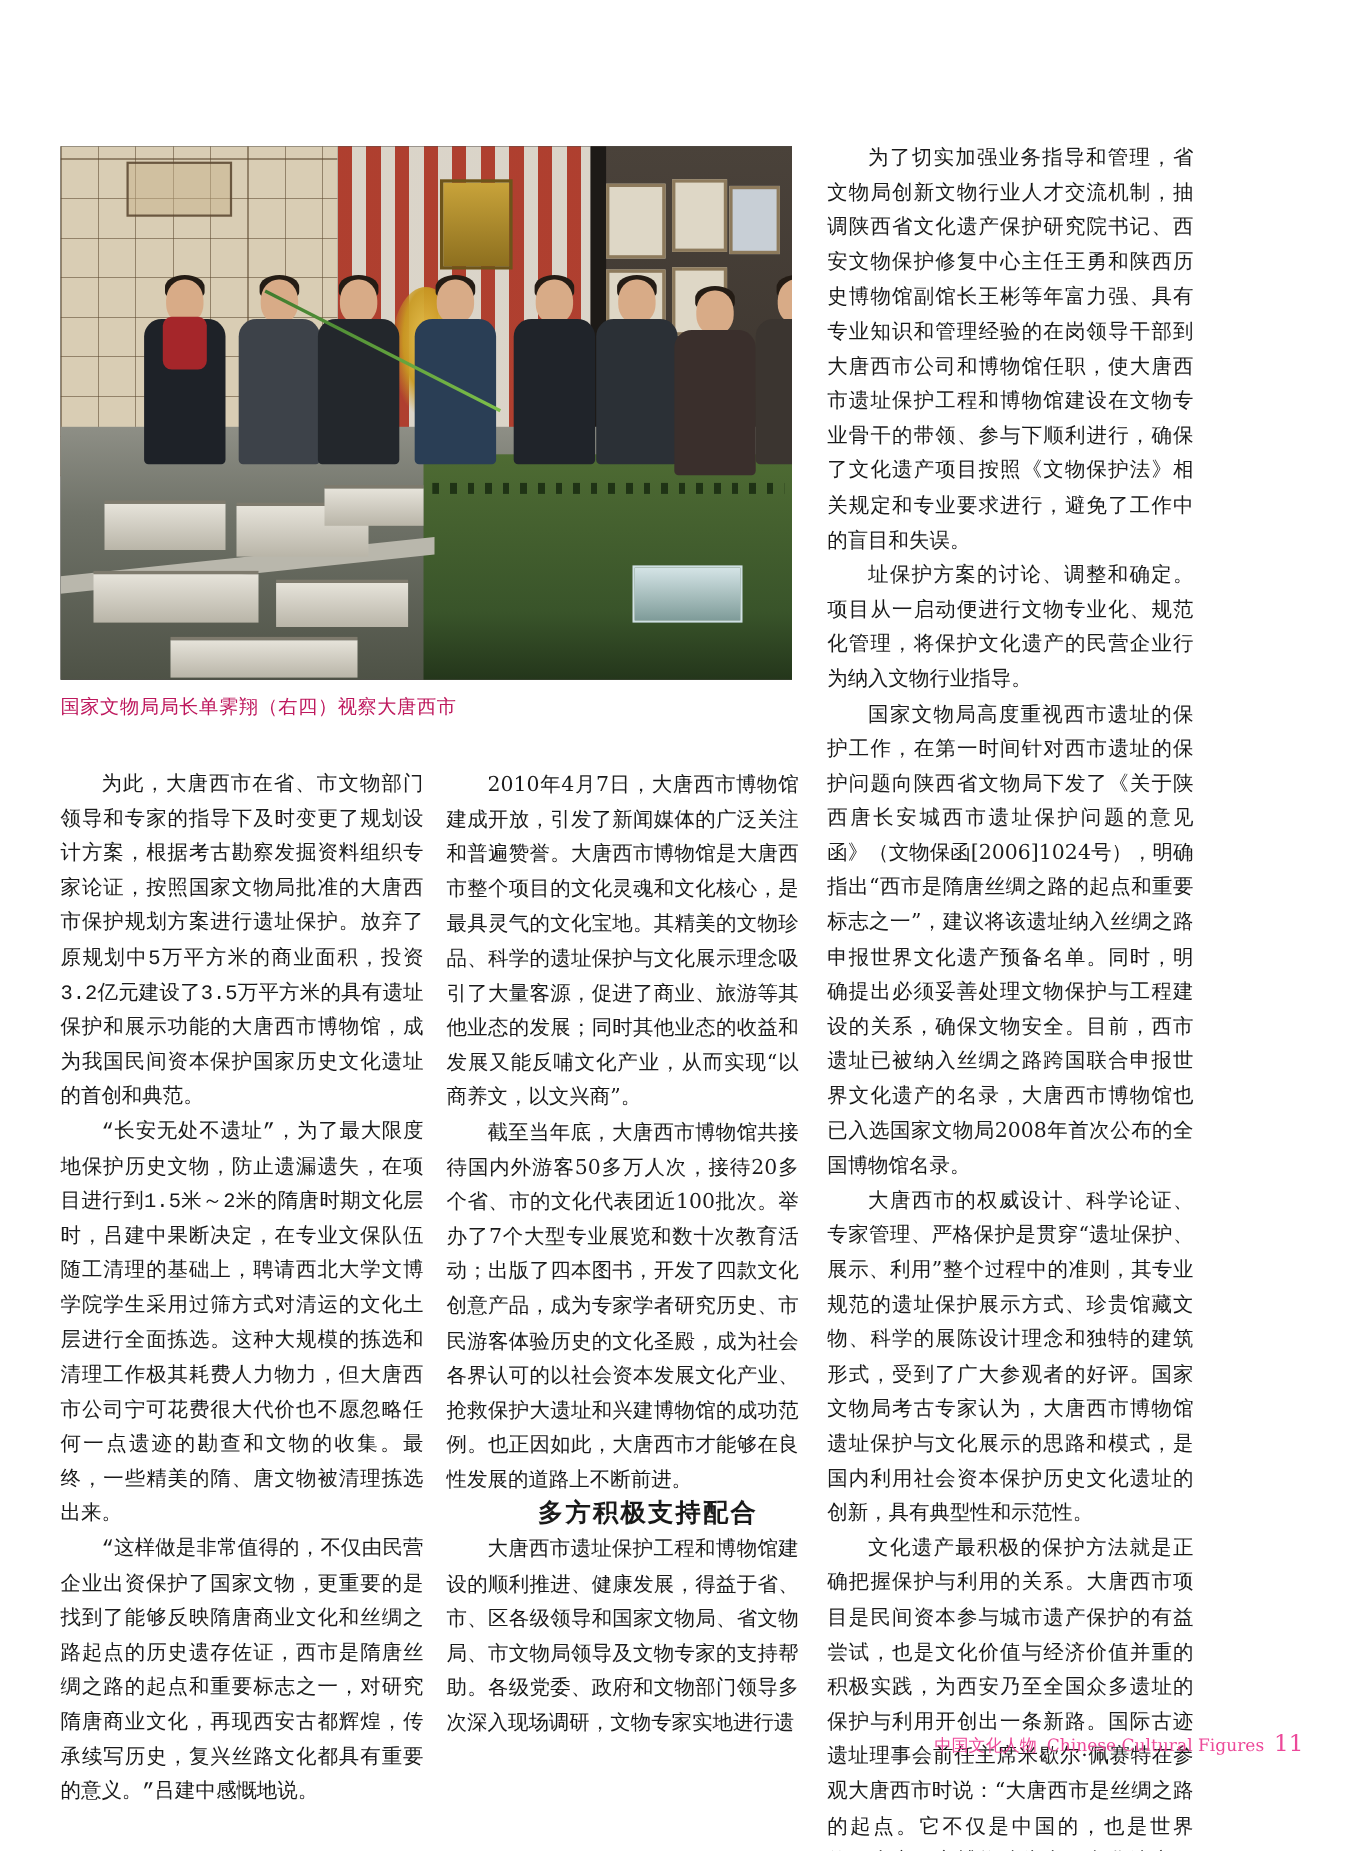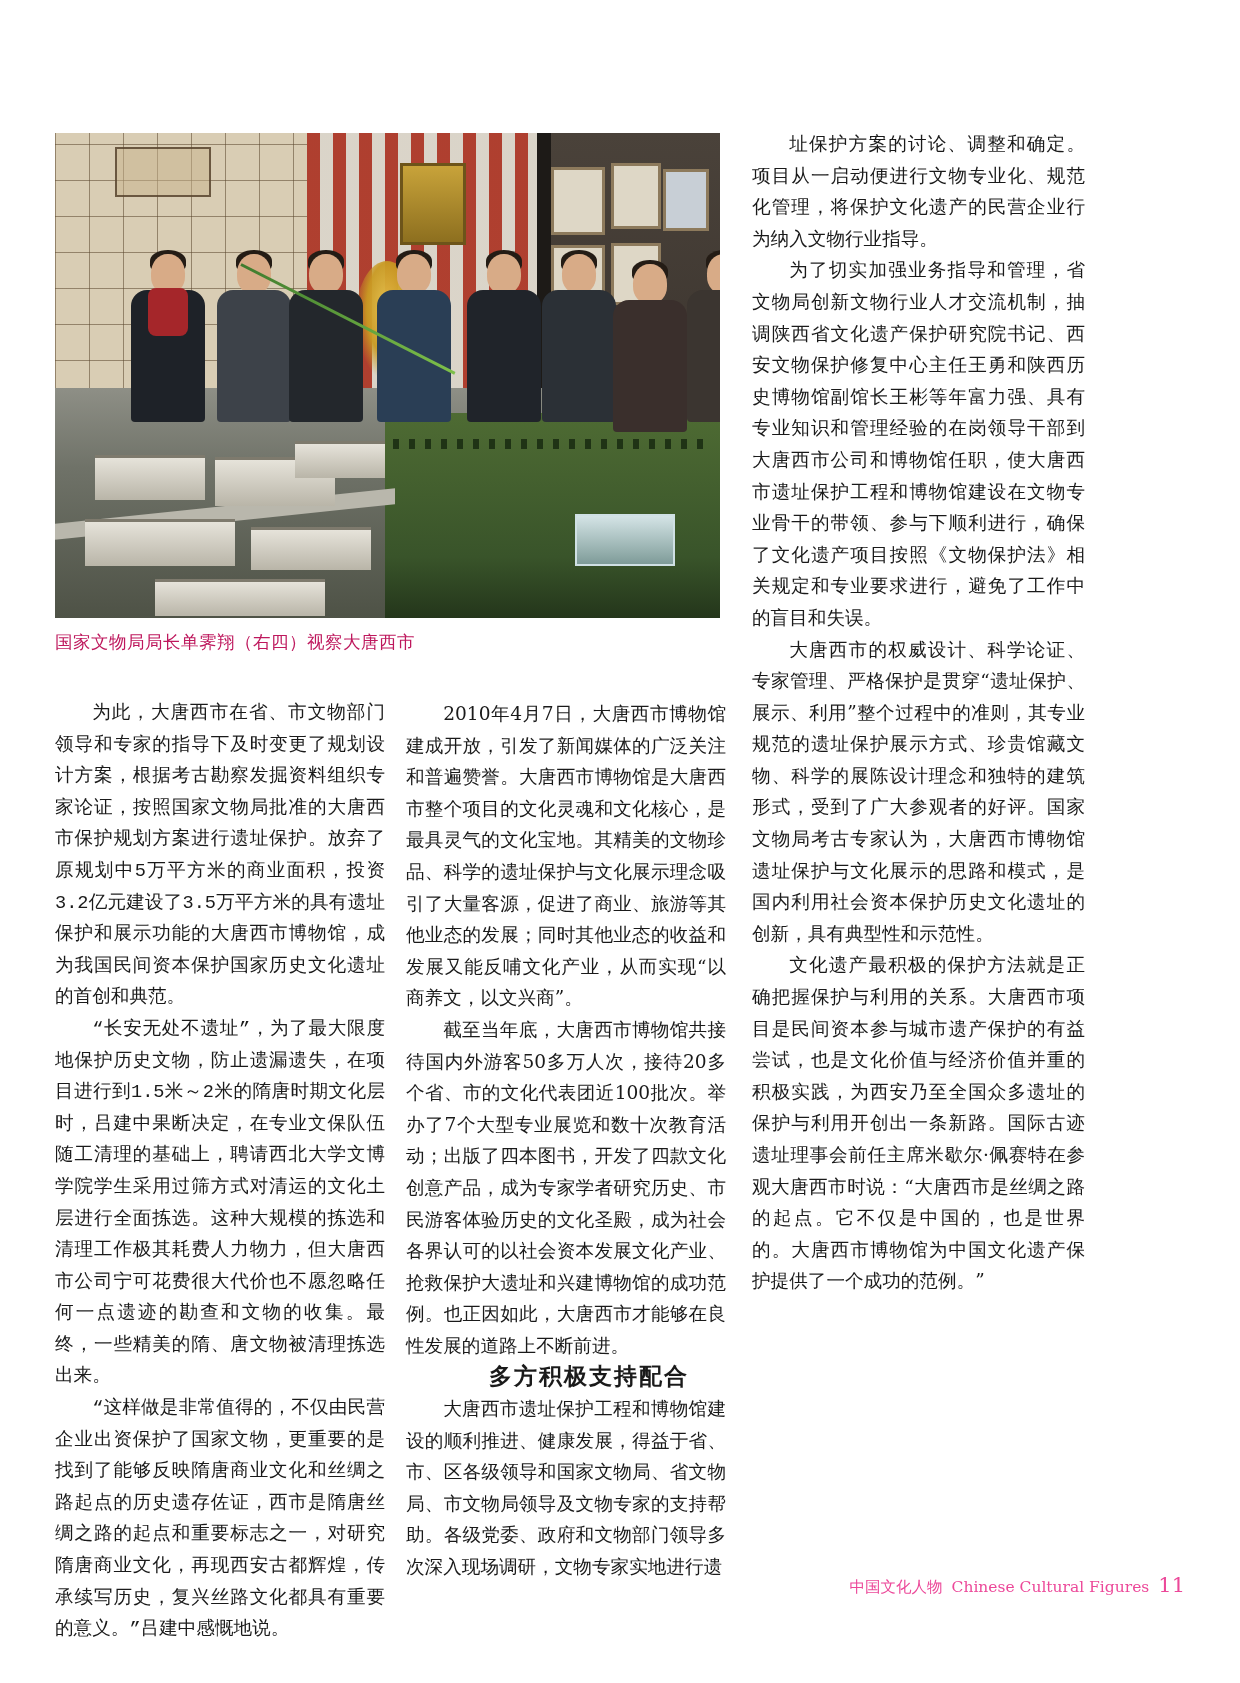--- a/index.html
+++ b/index.html
@@ -329,22 +329,23 @@
   </div>
 
   <div class="col col-2">
     <p>2010年4月7日，大唐西市博物馆建成开放，引发了新闻媒体的广泛关注和普遍赞誉。大唐西市博物馆是大唐西市整个项目的文化灵魂和文化核心，是最具灵气的文化宝地。其精美的文物珍品、科学的遗址保护与文化展示理念吸引了大量客源，促进了商业、旅游等其他业态的发展；同时其他业态的收益和发展又能反哺文化产业，从而实现“以商养文，以文兴商”。</p>
     <p>截至当年底，大唐西市博物馆共接待国内外游客50多万人次，接待20多个省、市的文化代表团近100批次。举办了7个大型专业展览和数十次教育活动；出版了四本图书，开发了四款文化创意产品，成为专家学者研究历史、市民游客体验历史的文化圣殿，成为社会各界认可的以社会资本发展文化产业、抢救保护大遗址和兴建博物馆的成功范例。也正因如此，大唐西市才能够在良性发展的道路上不断前进。</p>
     <p class="subhead">多方积极支持配合</p>
     <p>大唐西市遗址保护工程和博物馆建设的顺利推进、健康发展，得益于省、市、区各级领导和国家文物局、省文物局、市文物局领导及文物专家的支持帮助。各级党委、政府和文物部门领导多次深入现场调研，文物专家实地进行遗</p>
   </div>
 
   <div class="col col-3">
+    <p>为了切实加强业务指导和管理，省文物局创新文物行业人才交流机制，抽调陕西省文化遗产保护研究院书记、西安文物保护修复中心主任王勇和陕西历史博物馆副馆长王彬等年富力强、具有专业知识和管理经验的在岗领导干部到大唐西市公司和博物馆任职，使大唐西市遗址保护工程和博物馆建设在文物专业骨干的带领、参与下顺利进行，确保了文化遗产项目按照《文物保护法》相关规定和专业要求进行，避免了工作中的盲目和失误。</p>
     <p>址保护方案的讨论、调整和确定。项目从一启动便进行文物专业化、规范化管理，将保护文化遗产的民营企业行为纳入文物行业指导。</p>
-    <p>为了切实加强业务指导和管理，省文物局创新文物行业人才交流机制，抽调陕西省文化遗产保护研究院书记、西安文物保护修复中心主任王勇和陕西历史博物馆副馆长王彬等年富力强、具有专业知识和管理经验的在岗领导干部到大唐西市公司和博物馆任职，使大唐西市遗址保护工程和博物馆建设在文物专业骨干的带领、参与下顺利进行，确保了文化遗产项目按照《文物保护法》相关规定和专业要求进行，避免了工作中的盲目和失误。</p>
+    <p>国家文物局高度重视西市遗址的保护工作，在第一时间针对西市遗址的保护问题向陕西省文物局下发了《关于陕西唐长安城西市遗址保护问题的意见函》（文物保函[2006]1024号），明确指出“西市是隋唐丝绸之路的起点和重要标志之一”，建议将该遗址纳入丝绸之路申报世界文化遗产预备名单。同时，明确提出必须妥善处理文物保护与工程建设的关系，确保文物安全。目前，西市遗址已被纳入丝绸之路跨国联合申报世界文化遗产的名录，大唐西市博物馆也已入选国家文物局2008年首次公布的全国博物馆名录。</p>
     <p>大唐西市的权威设计、科学论证、专家管理、严格保护是贯穿“遗址保护、展示、利用”整个过程中的准则，其专业规范的遗址保护展示方式、珍贵馆藏文物、科学的展陈设计理念和独特的建筑形式，受到了广大参观者的好评。国家文物局考古专家认为，大唐西市博物馆遗址保护与文化展示的思路和模式，是国内利用社会资本保护历史文化遗址的创新，具有典型性和示范性。</p>
     <p>文化遗产最积极的保护方法就是正确把握保护与利用的关系。大唐西市项目是民间资本参与城市遗产保护的有益尝试，也是文化价值与经济价值并重的积极实践，为西安乃至全国众多遗址的保护与利用开创出一条新路。国际古迹遗址理事会前任主席米歇尔·佩赛特在参观大唐西市时说：“大唐西市是丝绸之路的起点。它不仅是中国的，也是世界的。大唐西市博物馆为中国文化遗产保护提供了一个成功的范例。”</p>
   </div>
 
   <div class="footer">
     <span>中国文化人物</span>
     <span>Chinese Cultural Figures</span>
     <span class="pageno">11</span>
   </div>
 

